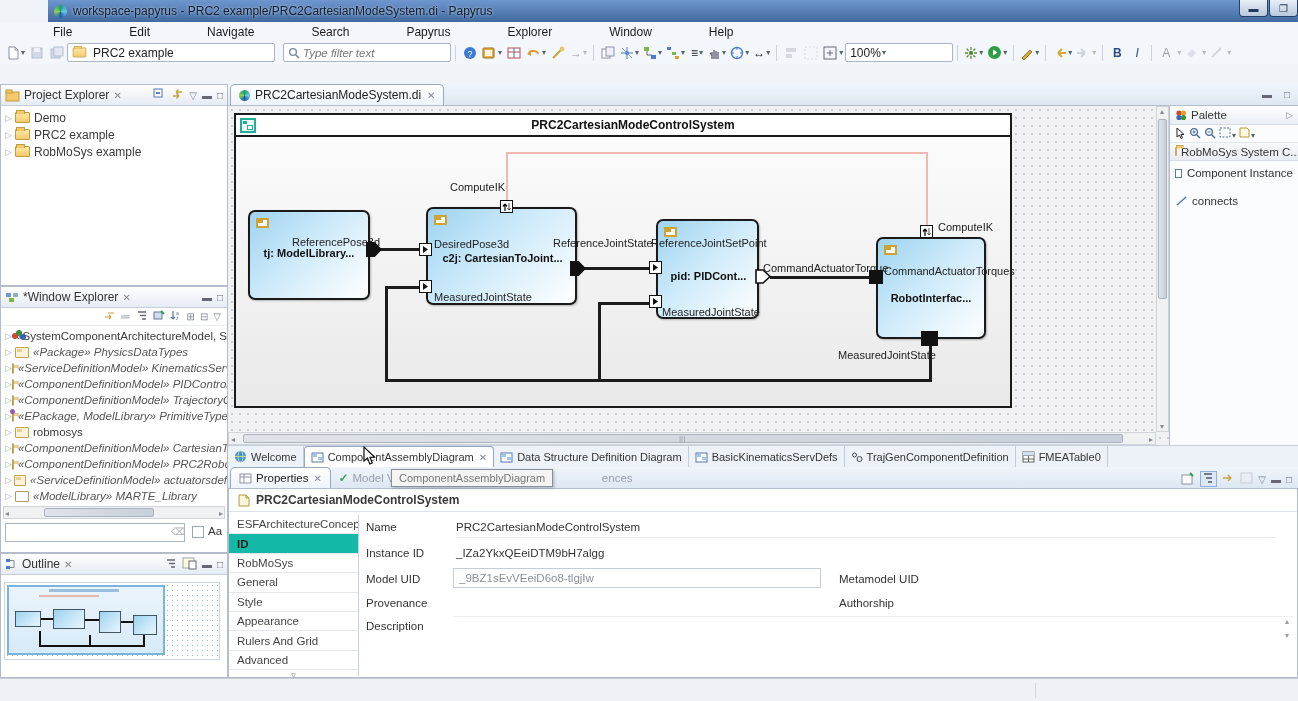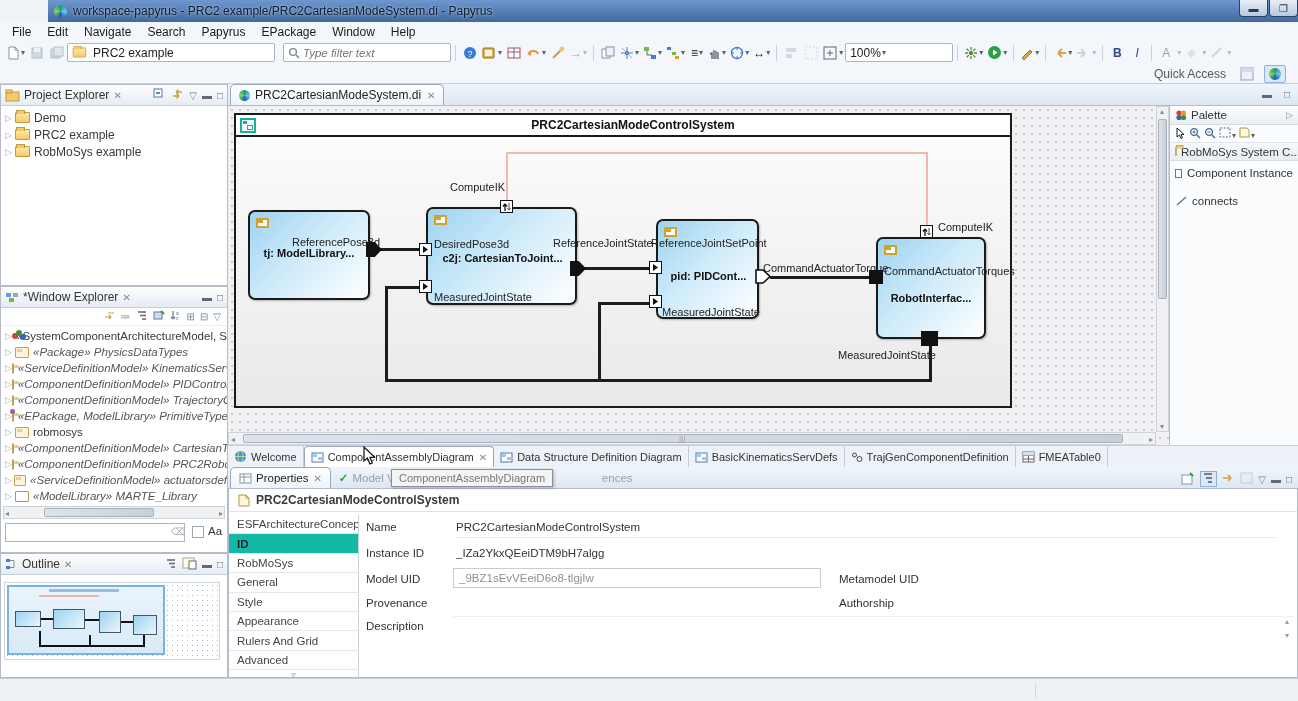--- a/index.html
+++ b/index.html
@@ -13,21 +13,21 @@
     background:linear-gradient(#6f97cf,#40699f); display:flex; align-items:center; padding:0 6px;margin-left:48px; }
   .titlebar .title { color:#0d1b2e; font-size:12px; margin-left:6px; text-shadow:0 0 3px rgba(255,255,255,.7); white-space:nowrap; }
   .winbtns { position:absolute; right:4px; top:0; display:flex; }
   .winbtn { width:29px; height:17px; border:1px solid #26426b; border-top:none; border-radius:0 0 4px 4px;
     background:linear-gradient(#e8eef6,#b9c8dd); margin-left:1px; display:flex; align-items:center; justify-content:center;
     font-size:10px; color:#243a5a; }
   .winbtn.close { background:linear-gradient(#e8837a,#c43d2f); color:#fff; width:43px; font-weight:bold; }
   .swirl { width:13px; height:13px; border-radius:50%; background:conic-gradient(#1b9e77,#69c8e8,#1f5fa8,#8fd14f,#1b9e77); }
 
   .menubar { left:0; top:22px; width:1298px; height:19px; background:#f3f6fb; display:flex; align-items:center; padding-left:4px; }
-  .menu-item { padding:1px 8px; color:#1a1a1a; }
+  .menu-item { padding:1px 8px; color:#1a1a1a;margin-left:41px; }
 
   .toolbar { left:0; top:41px; width:1298px; height:23px; background:#f3f6fb; display:flex; align-items:center; padding-left:4px; }
   .tbi { height:18px; min-width:18px; display:inline-flex; align-items:center; justify-content:center; margin:0 1px; border:1px solid transparent; border-radius:2px; }
   .dd { font-size:8px; color:#566; margin-left:1px; }
   .tsep { width:1px; height:16px; background:#c9d2de; margin:0 4px; }
   .combo { height:19px; border:1px solid #aab6c6; background:#fff; display:flex; align-items:center; padding:0 4px; border-radius:2px; }
   .grayed { opacity:.4; }
   .quickrow { left:0; top:64px; width:1298px; height:20px; background:#f3f6fb; border-bottom:1px solid #c6cfdb; }
   .quickrow .qa { position:absolute; right:72px; top:3px; color:#555; }
   .qicon { position:absolute; top:1px; width:22px; height:18px; border:1px solid transparent; border-radius:2px;
@@ -125,21 +125,21 @@
       <div class="winbtn close">x</div>
     </div>
   </div>
 
   <div class="abs menubar">
     <span class="menu-item">File</span>
     <span class="menu-item">Edit</span>
     <span class="menu-item">Navigate</span>
     <span class="menu-item">Search</span>
     <span class="menu-item">Papyrus</span>
-    <span class="menu-item">EPackage</span>
+    <span class="menu-item">Explorer</span>
     <span class="menu-item">Window</span>
     <span class="menu-item">Help</span>
   </div>
 
   <div class="abs toolbar">
     <span class="tbi">
         <svg width="14" height="14">
           <path d="M3 1h6l3 3v9H3z" fill="#fff" stroke="#8a94a4"></path>
           <path d="M9 1v3h3" fill="none" stroke="#8a94a4"></path>
         </svg>
@@ -322,32 +322,20 @@
       </span>
       <span class="dd grayed">▾</span>
     <span class="tbi grayed">
         <svg width="13" height="13">
           <path d="M2 11 L11 2" stroke="#9aa" stroke-width="2"></path>
         </svg>
       </span>
       <span class="dd grayed">▾</span>
   </div>
 
-  <div class="abs quickrow">
-    <span class="qa">Quick Access</span>
-    <div class="qicon" style="right:40px">
-      <svg width="14" height="14">
-          <rect x="1" y="1" width="12" height="12" fill="#eef" stroke="#8aa"></rect>
-          <rect x="1" y="1" width="12" height="4" fill="#cde"></rect>
-        </svg>
-    </div>
-    <div class="qicon active" style="right:12px">
-      <span class="swirl" style="width:12px;height:12px"></span>
-    </div>
-  </div>
 
   <div class="view" style="left:0;top:84px;width:228px;height:202px">
     <div class="vhead">
       <svg width="15" height="13">
           <rect x="1" y="3" width="13" height="9" fill="#f5c96a" stroke="#c09b3f"></rect>
           <rect x="1" y="1" width="6" height="3" fill="#f5c96a" stroke="#c09b3f"></rect>
         </svg>
       <span class="vtitle">Project Explorer</span>
       <span class="vx">✕</span>
       <span class="vicons">

